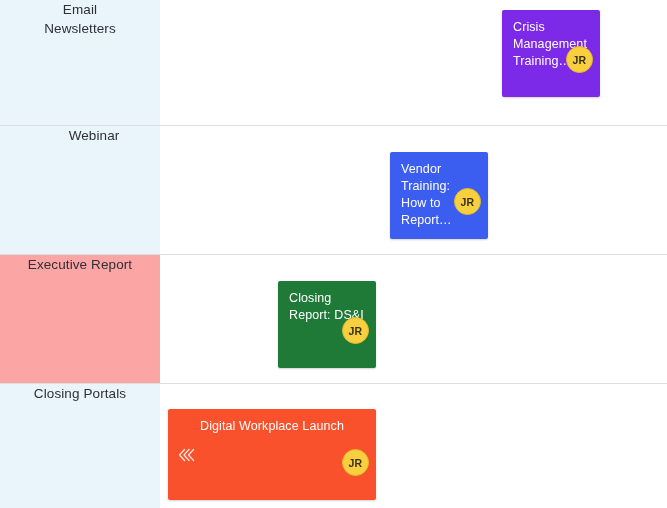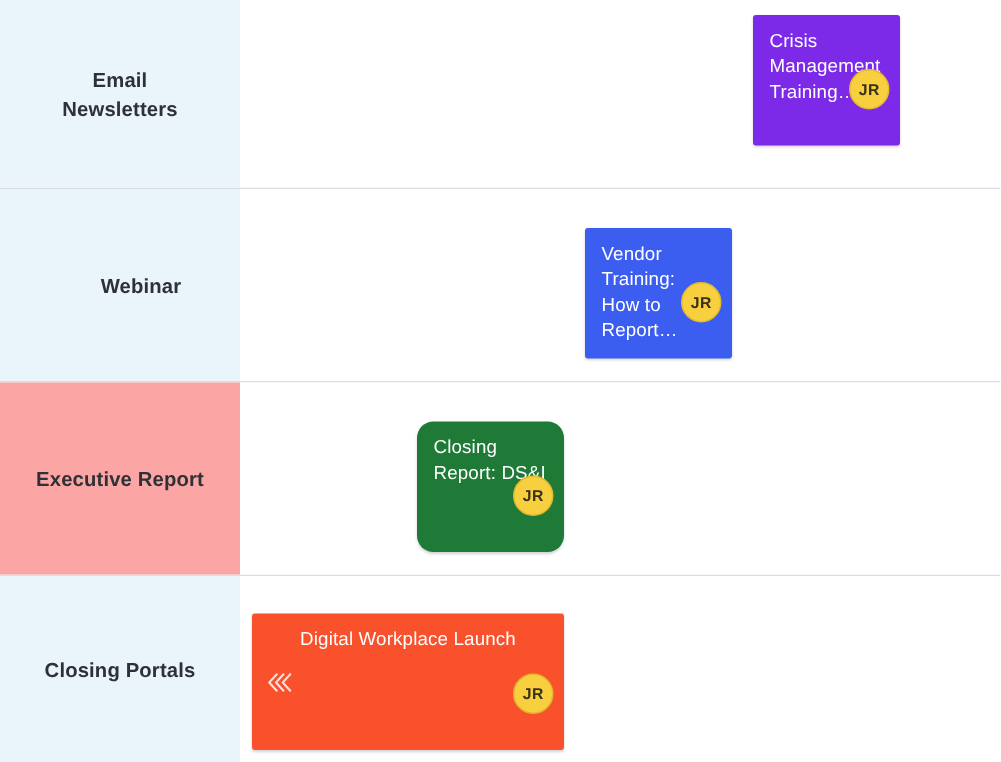--- a/index.html
+++ b/index.html
@@ -38,26 +38,24 @@
 
   
   .row-label-cell {
     position: absolute;
     left: 0;
     top: 0;
     width: 160px;
     height: 100%;
     background: #e9f4fb;
     display: flex;
-    align-items: center;
     justify-content: center;
     text-align: center;
     box-sizing: border-box;
     padding: 0 10px;
-    font-weight: bold;
   }
   .row-label-text {
     font-size: 13.5px;
     line-height: 19px;
     color: #2e3135;
     letter-spacing: 0.1px;
     white-space: pre-line;
   }
 
   
@@ -158,21 +156,21 @@
         </div>
       </div>
     </div>
   </div>
 
   <div class="row row-2" style="border-bottom-color: rgb(220, 223, 226);">
     <div class="row-label-cell" style="background: #fca5a5; width: 160px;">
       <span class="row-label-text">Executive Report</span>
     </div>
     <div class="row-lane" style="left: 160px; background: rgb(255, 255, 255);">
-      <div class="event-card" id="card-2" style="left: 118px; top: 26px; width: 98px; height: 87px; background: rgb(31, 122, 56); border-radius: 11px;">
+      <div class="event-card" id="card-2" style="left: 118px; top: 26px; width: 98px; height: 87px; background: rgb(31, 122, 56);">
         <div class="event-title">Closing Report: DS&amp;I</div>
         <div class="avatar" style="background: rgb(247, 207, 63); color: rgb(58, 49, 25);">
           <span>JR</span>
         </div>
       </div>
     </div>
   </div>
 
   <div class="row row-3" style="border-bottom-color: rgb(220, 223, 226);">
     <div class="row-label-cell" style="background: rgb(233, 244, 251); width: 160px;">

